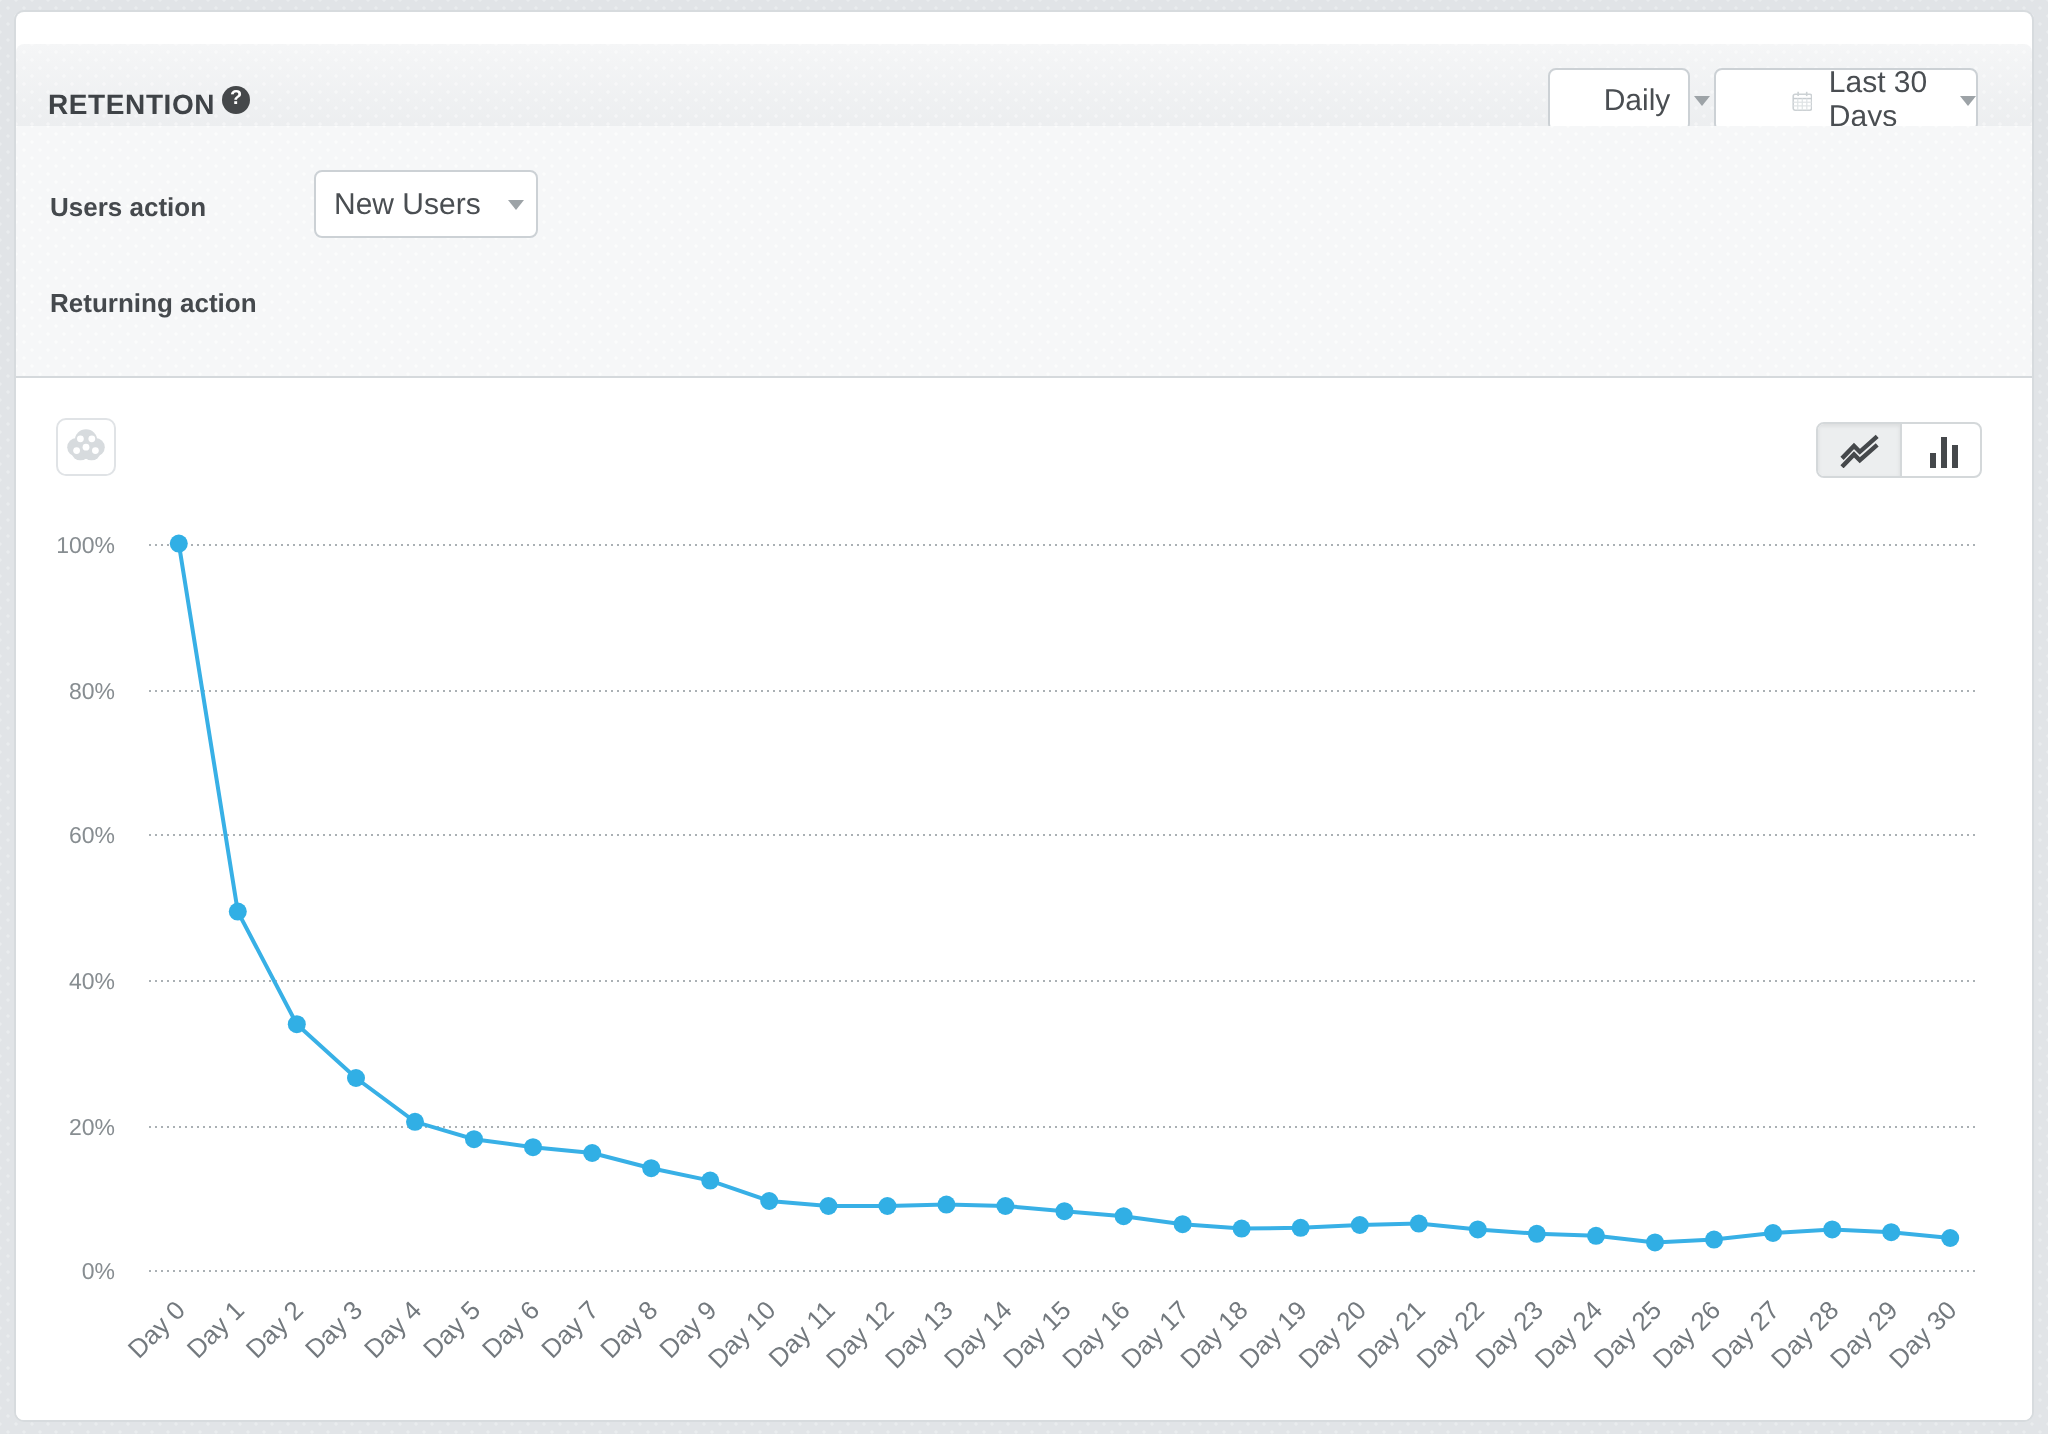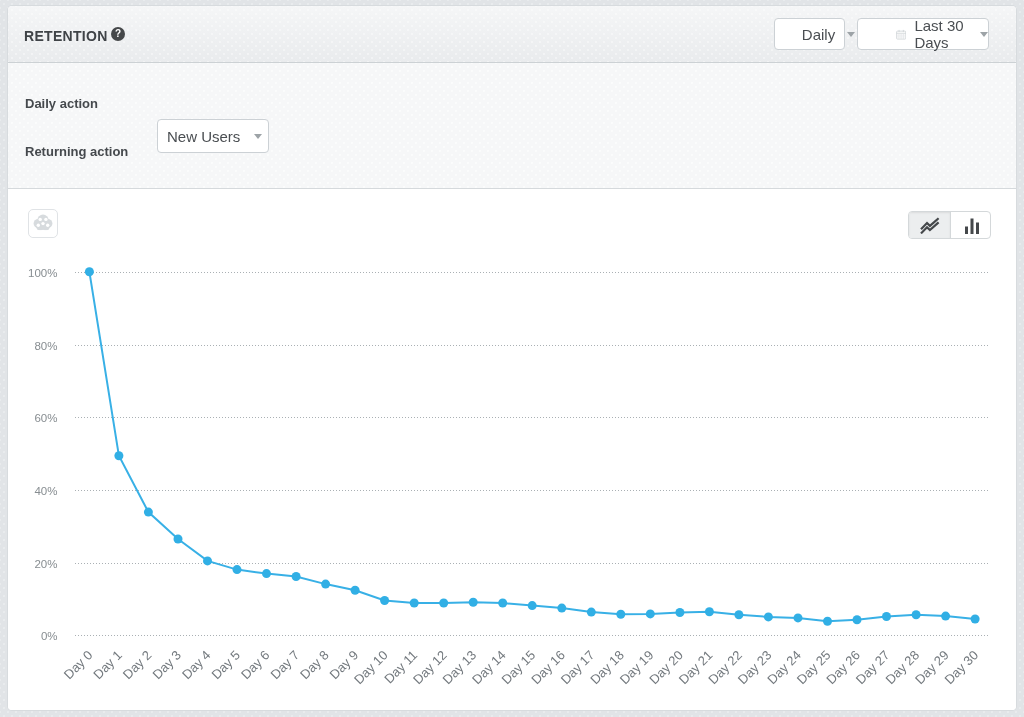--- a/index.html
+++ b/index.html
@@ -14,21 +14,21 @@
     overflow:hidden;
     position:relative;
   }
   .panel{
     position:absolute;left:8px;top:6px;width:1008px;height:704px;
     background:#ffffff;
     border-radius:4px;
     box-shadow:0 0 0 1px #d7dbde;
   }
   .hdr{
-    position:absolute;left:0;top:0;width:100%;height:57px;
+    position:absolute;left:0;top:16px;width:100%;height:57px;
     background-image:radial-gradient(rgba(255,255,255,0.4) 0.7px, transparent 0.95px),
                      radial-gradient(rgba(255,255,255,0.4) 0.7px, transparent 0.95px),
                      linear-gradient(#f5f6f7,#e9ebed);
     background-size:8px 8px, 8px 8px, 100% 100%;
     background-position:0 0, 4px 4px, 0 0;
     border-bottom:1px solid #ccd1d4;
     border-radius:4px 4px 0 0;
     box-sizing:border-box;
     text-decoration:underline;
   }
@@ -69,21 +69,20 @@
   .flabel{
     position:absolute;left:17px;
     font-size:13px;font-weight:bold;color:#45494d;
   }
   .fdrop{
     position:absolute;left:149px;height:34px;background:#fff;
     border:1px solid #ccd1d5;border-radius:4px;box-sizing:border-box;
     font-size:15px;color:#4a4e52;
     display:flex;align-items:center;
     padding-left:9px;
-    margin-top:34px;
   }
   .chart{
     position:absolute;left:0;top:183px;width:1008px;height:521px;
     background:#fff;border-radius:0 0 4px 4px;
   }
   .iconbtn{
     position:absolute;left:20px;top:20px;width:30px;height:29px;
     border:1px solid #e0e3e6;border-radius:5px;background:#fff;
     box-sizing:border-box;
   }
@@ -114,21 +113,21 @@
           <line x1="1" y1="9.5" x2="16" y2="9.5" stroke="#dfe3e5" stroke-width="1"></line>
           <line x1="1" y1="12.5" x2="16" y2="12.5" stroke="#dfe3e5" stroke-width="1"></line>
           <line x1="4.7" y1="6.5" x2="4.7" y2="16" stroke="#dfe3e5" stroke-width="1"></line>
           <line x1="8.4" y1="6.5" x2="8.4" y2="16" stroke="#dfe3e5" stroke-width="1"></line>
           <line x1="12.1" y1="6.5" x2="12.1" y2="16" stroke="#dfe3e5" stroke-width="1"></line>
         </svg>
         Last 30 Days<span class="caret"></span>
       </div>
     </div>
     <div class="filters">
-      <div class="flabel" style="top:33px;">Daily action</div>
+      <div class="flabel" style="top:33px;">Users action</div>
       <div class="fdrop" style="top:22px;width:112px;">New Users<span class="caret" style="margin-left:14px;"></span></div>
       <div class="flabel" style="top:81px;">Returning action</div>
     </div>
     <div class="chart">
       <div class="iconbtn">
         <svg width="28" height="27" viewBox="0 0 28 27">
           <g fill="#d7dbde">
             <circle cx="14" cy="10.2" r="5.6"></circle>
             <circle cx="9.2" cy="13.6" r="4.6"></circle>
             <circle cx="18.8" cy="13.6" r="4.6"></circle>

